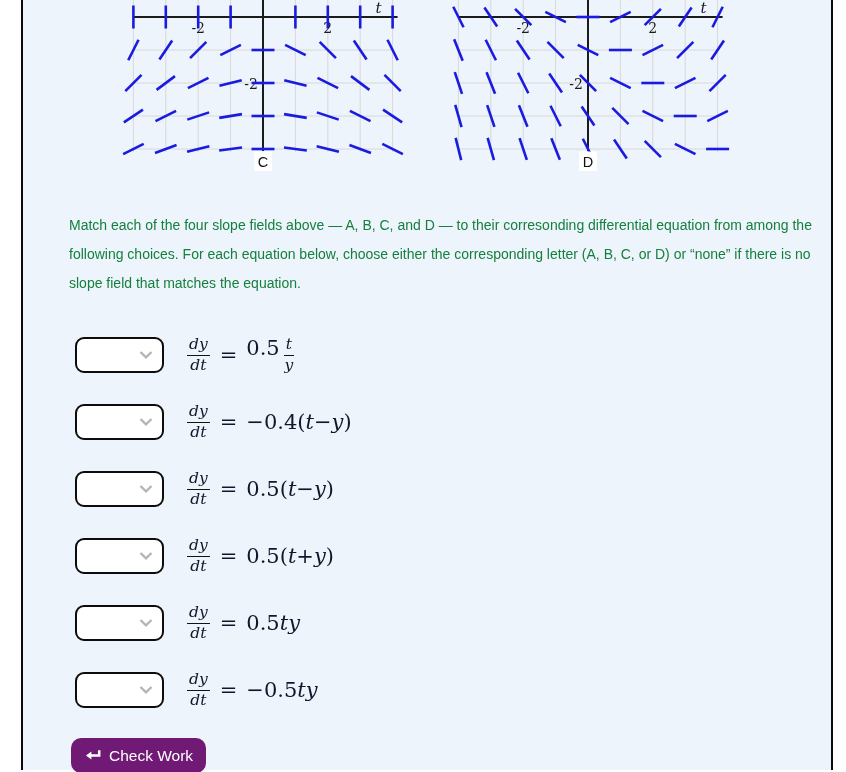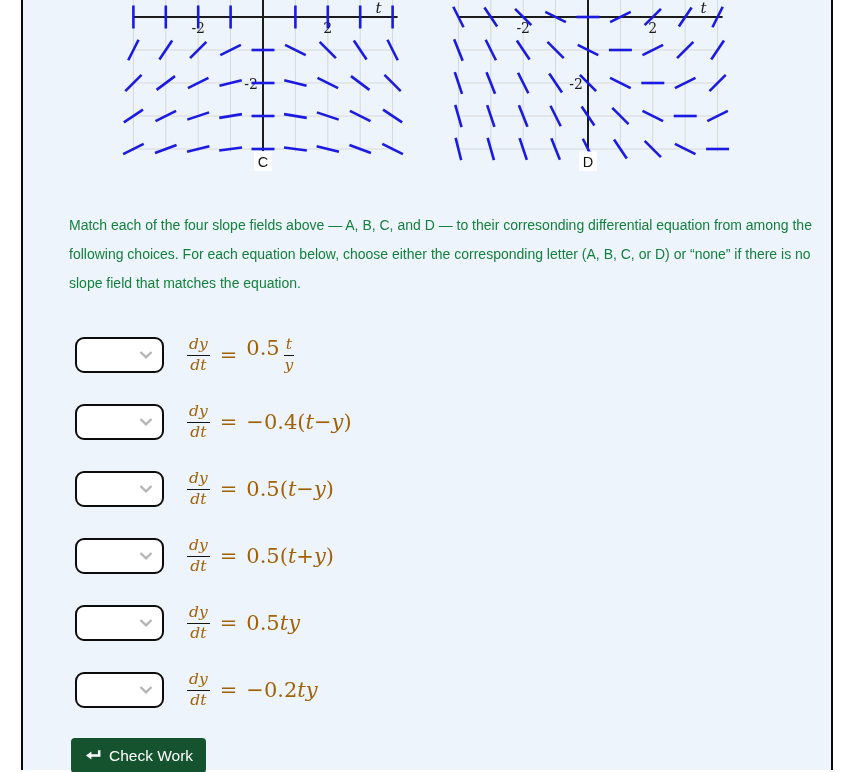--- a/index.html
+++ b/index.html
@@ -12,32 +12,32 @@
   #plot-d { left:410px; }
   .instructions { position:absolute; left:46px; top:197px; width:758px;
                   font-size:14px; line-height:29px; color:#15803d; }
   .rows { position:absolute; left:0; top:0; }
   .row { position:absolute; left:52px; height:36px; display:flex; align-items:center; }
   .sel { width:89px; height:36px; box-sizing:border-box; background:#ffffff; border:2px solid #0c0c0c;
          border-radius:9px; display:flex; align-items:center; justify-content:flex-end;
          padding-right:9px; cursor:pointer; }
   .sel .val { flex:1; font-size:14px; color:#333; }
   .eq { margin-left:23px; display:inline-flex; align-items:center;
-        font-family:"DejaVu Serif",serif; color:#a16207; font-size:21px; }
+        font-family:"DejaVu Serif",serif; color:#0f172a; font-size:21px; }
   .frac { display:inline-flex; flex-direction:column; align-items:center; vertical-align:middle;
           font-size:15.5px; font-style:italic; line-height:1.12; }
   .frac .fnum { border-bottom:1.3px solid #131313; padding:0 2px 1px 2px; }
   .frac .fden { padding-top:1px; }
   .eqsign { margin:0 9px 0 10px; }
   .rhs { display:inline-flex; align-items:flex-start; }
   .rhs .it, .it { font-style:italic; }
   .rhs .frac { margin-left:4px; }
   .check-btn { position:absolute; left:48px; top:738px; height:35px; display:inline-flex;
-               align-items:center; gap:8px; background:#14532d; color:#ffffff; border:none;
-               border-radius:4px; padding:0 13px; font-size:15.5px; font-family:"Liberation Sans",sans-serif;
+               align-items:center; gap:8px; background:#701a75; color:#ffffff; border:none;
+               border-radius:10px; padding:0 13px; font-size:15.5px; font-family:"Liberation Sans",sans-serif;
                cursor:pointer; }
 </style>
 </head>
 <body>
 
 <div class="stage">
   <div class="panel">
 
     <div class="plots">
       <svg id="plot-c" class="plot" width="312" height="172" viewBox="0 0 312 172">
@@ -311,21 +311,21 @@
         </svg>
       </span>
     </div>
     <span class="eq">
       <span class="frac">
         <span class="fnum">dy</span>
               <span class="fden">dt</span>
       </span>
       <span class="eqsign">=</span>
       <span class="rhs">
-              <span>−0.2</span>
+              <span>−0.5</span>
               <span class="it">ty</span>
             </span>
     </span>
   </div>
 </div>
 
     <button class="check-btn">
       <span style="display:inline-flex;">
         <svg width="17" height="13" viewBox="0 0 17 13">
           <path d="M15.2 1.2 v5.3 H6.2" fill="none" stroke="#ffffff" stroke-width="2.5"></path>

